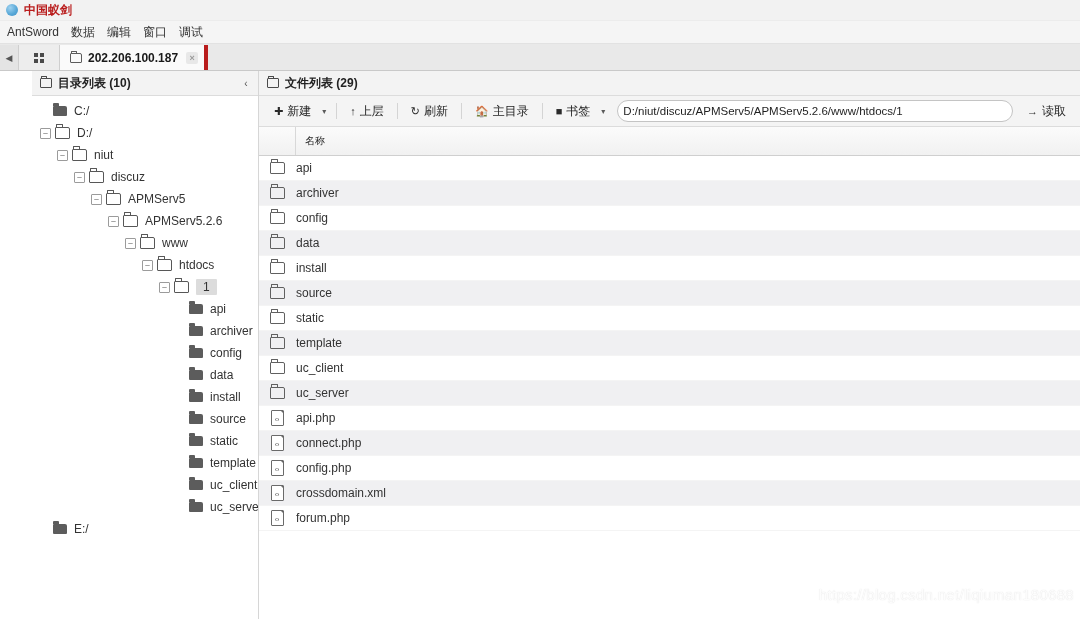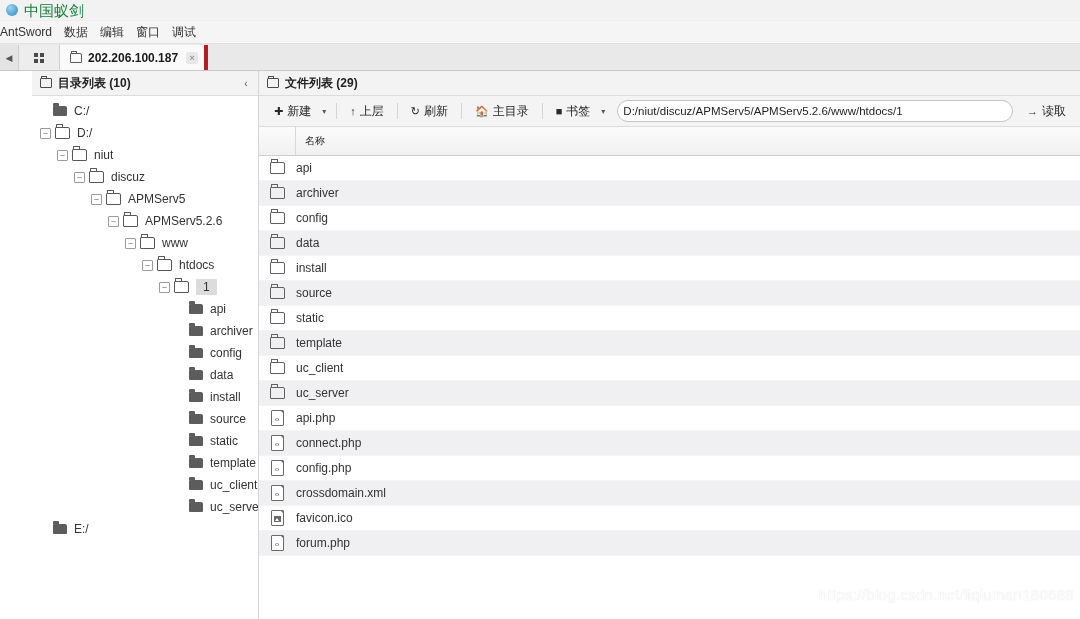--- a/index.html
+++ b/index.html
@@ -32,31 +32,33 @@
     border-bottom: 1px solid #ececec;
   }
   .app-icon {
     width: 12px; height: 12px;
     border-radius: 50%;
     background: radial-gradient(circle at 35% 32%, #9fd2f0 0%, #5aa9d8 55%, #3f8fc4 100%);
     margin-right: 6px;
     flex: 0 0 auto;
   }
   .title-text {
-    font-size: 15px;
-    color: #15803d;
+    font-size: 12px;
+    color: #b91c1c;
     line-height: 1;
+    font-weight: bold;
   }
 
   
   .menubar {
     height: 22px;
     background: #f5f5f5;
     display: flex;
     align-items: center;
+    padding-left: 7px;
     flex: 0 0 auto;
     border-bottom: 1px solid #e2e2e2;
   }
   .menu-item {
     font-size: 12px;
     color: #333333;
     padding: 2px 7px 2px 0;
     margin-right: 5px;
     cursor: default;
     white-space: nowrap;
@@ -727,28 +729,20 @@
               <div class="icell">
                 <span class="ic-file">
                   <span class="glyph">‹›</span>
                 </span>
               </div>
               <div class="ncell">crossdomain.xml</div>
             </div>
             <div class="frow">
               <div class="icell">
                 <span class="ic-file">
-                  <span class="pic"></span>
-                </span>
-              </div>
-              <div class="ncell">favicon.ico</div>
-            </div>
-            <div class="frow">
-              <div class="icell">
-                <span class="ic-file">
                   <span class="glyph">‹›</span>
                 </span>
               </div>
               <div class="ncell">forum.php</div>
             </div>
           </div>
       </div>
     </div>
   </div>
 

